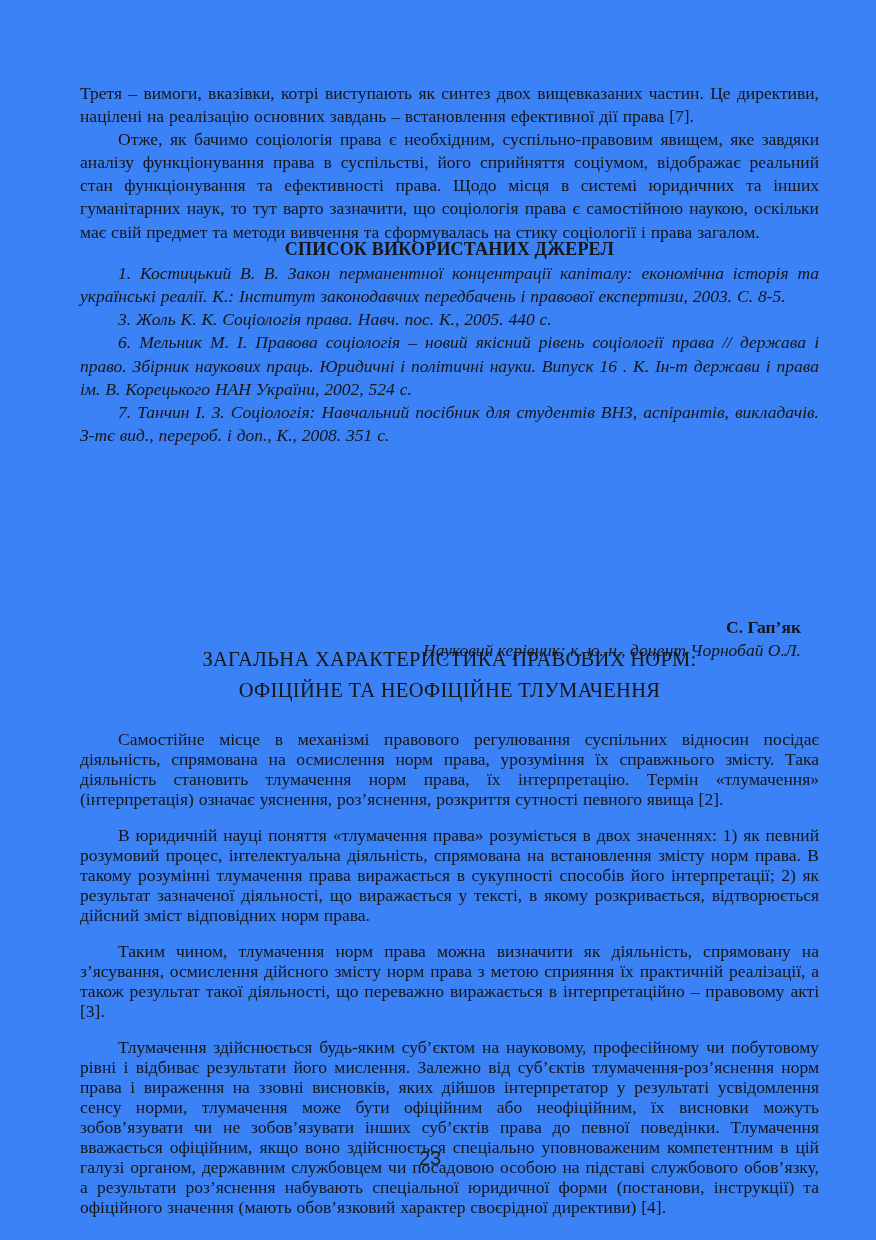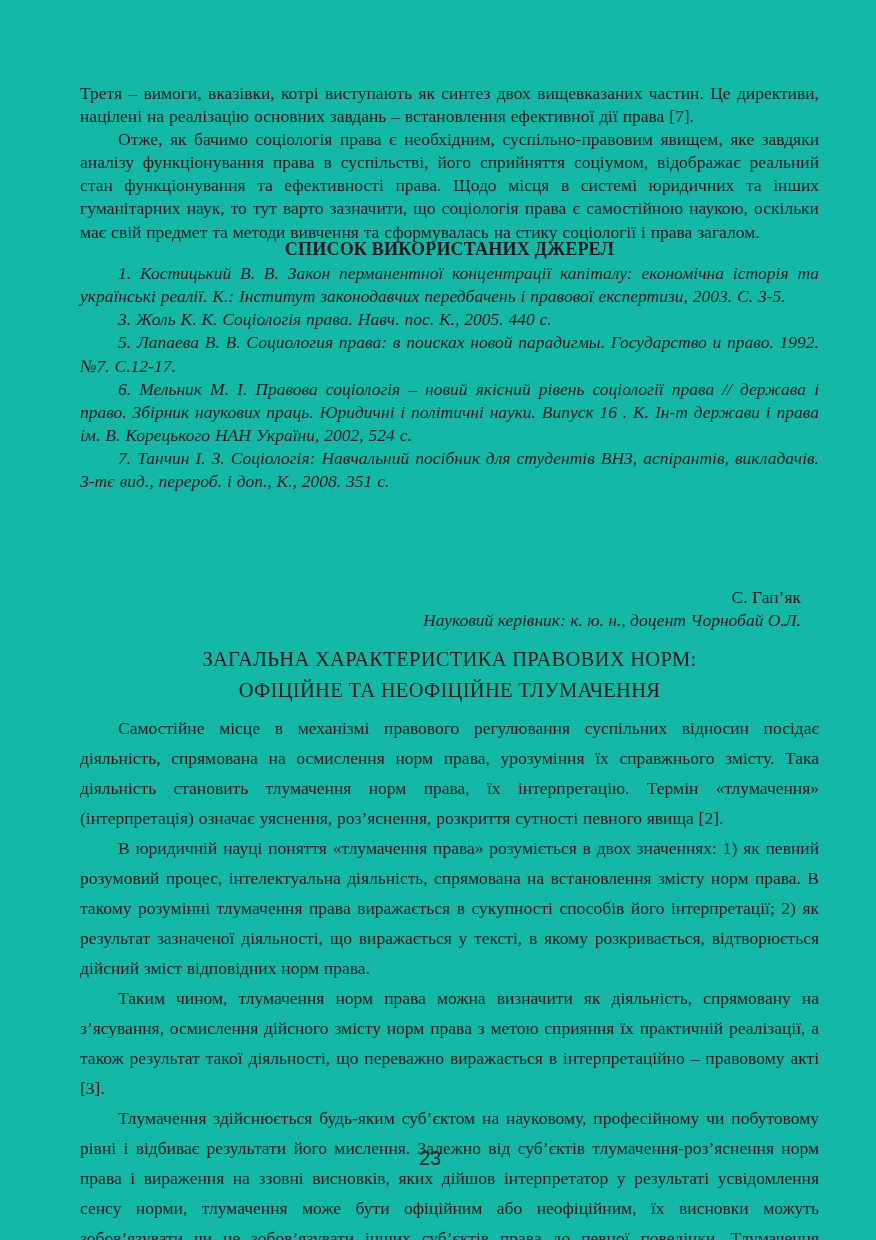--- a/index.html
+++ b/index.html
@@ -10,21 +10,21 @@
   body {
     width: 876px;
     height: 1240px;
     font-family: "Liberation Serif", serif;
     color: #161616;
   }
   .sheet {
     position: relative;
     width: 876px;
     height: 1240px;
-    background: #14b8a6;
+    background: #3b82f6;
     overflow: hidden;
   }
   .col {
     position: absolute;
     left: 80px;
     width: 739px;
   }
   
   .doc p {
     margin: 0;
@@ -52,36 +52,36 @@
   }
 
   .author-block {
     top: 586px;
     text-align: right;
     padding-right: 18px;
     box-sizing: border-box;
     font-size: 17.5px;
     line-height: 23px;
   }
-  .author-name { font-weight: normal; }
+  .author-name { font-weight: bold; margin-top: 30px; }
   .supervisor { font-style: italic; }
 
   .article-title {
     top: 644px;
     margin: 0;
     font-size: 20.5px;
     font-weight: normal;
     text-align: center;
     line-height: 30.5px;
     letter-spacing: 0.3px;
     white-space: pre-line;
   }
 
   .article-body { top: 713px; }
-  .article-body p { line-height: 30px; }
+  .article-body p { line-height: 20px; margin-top: 16px; }
 
   .page-number {
     position: absolute;
     top: 1147px;
     left: 0;
     width: 860px;
     text-align: center;
     font-family: "Liberation Sans", sans-serif;
     font-size: 20px;
     color: #222222;
@@ -93,23 +93,22 @@
 <div class="sheet">
 
   <section class="col doc intro">
       <p>Третя – вимоги, вказівки, котрі виступають як синтез двох вищевказаних частин. Це директиви, націлені на реалізацію основних завдань – встановлення ефективної дії права [7].</p>
       <p>Отже, як бачимо соціологія права є необхідним, суспільно-правовим явищем, яке завдяки аналізу функціонування права в суспільстві, його сприйняття соціумом, відображає реальний стан функціонування та ефективності права. Щодо місця в системі юридичних та інших гуманітарних наук, то тут варто зазначити, що соціологія права є самостійною наукою, оскільки має свій предмет та методи вивчення та сформувалась на стику соціології і права загалом.</p>
     </section>
 
   <h2 class="col sources-heading">СПИСОК ВИКОРИСТАНИХ ДЖЕРЕЛ</h2>
 
   <section class="col doc references">
-      <p>1. Костицький В. В. Закон перманентної концентрації капіталу: економічна історія та українські реалії. К.: Інститут законодавчих передбачень і правової експертизи, 2003. С. 3-5.</p>
+      <p>1. Костицький В. В. Закон перманентної концентрації капіталу: економічна історія та українські реалії. К.: Інститут законодавчих передбачень і правової експертизи, 2003. С. 8-5.</p>
       <p>3. Жоль К. К. Соціологія права. Навч. пос. К., 2005. 440 с.</p>
-      <p>5. Лапаева В. В. Социология права: в поисках новой парадигмы. Государство и право. 1992. №7. С.12-17.</p>
       <p>6. Мельник М. І. Правова соціологія – новий якісний рівень соціології права // держава і право. Збірник наукових праць. Юридичні і політичні науки. Випуск 16 . К. Ін-т держави і права ім. В. Корецького НАН України, 2002, 524 с.</p>
       <p>7. Танчин І. З. Соціологія: Навчальний посібник для студентів ВНЗ, аспірантів, викладачів. 3-тє вид., перероб. і доп., К., 2008. 351 с.</p>
     </section>
 
   <div class="col author-block">
     <div class="author-name">С. Гап’як</div>
     <div class="supervisor">Науковий керівник: к. ю. н., доцент Чорнобай О.Л.</div>
   </div>
 
   <h1 class="col article-title">ЗАГАЛЬНА ХАРАКТЕРИСТИКА ПРАВОВИХ НОРМ:

